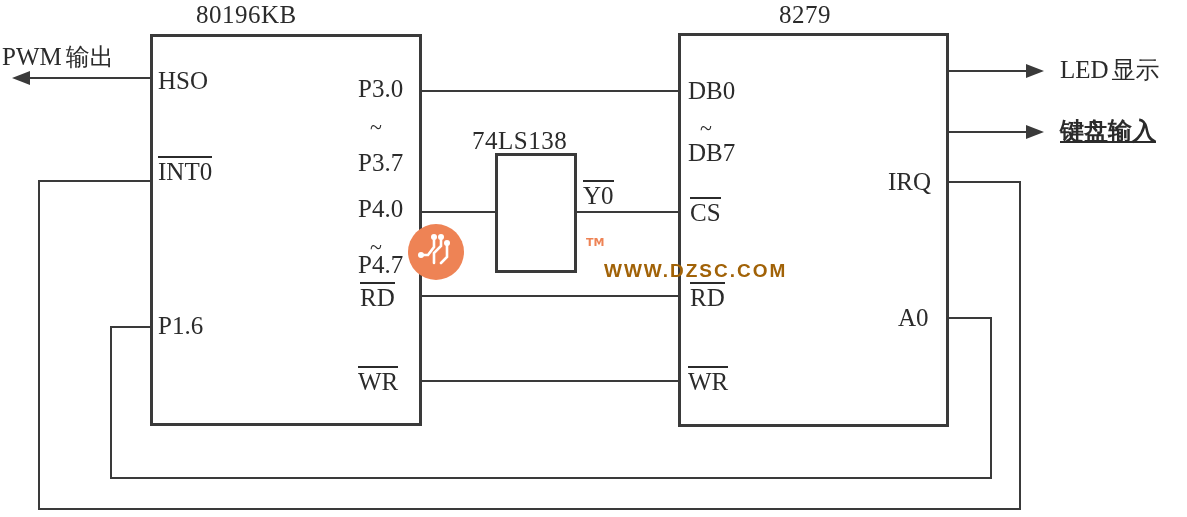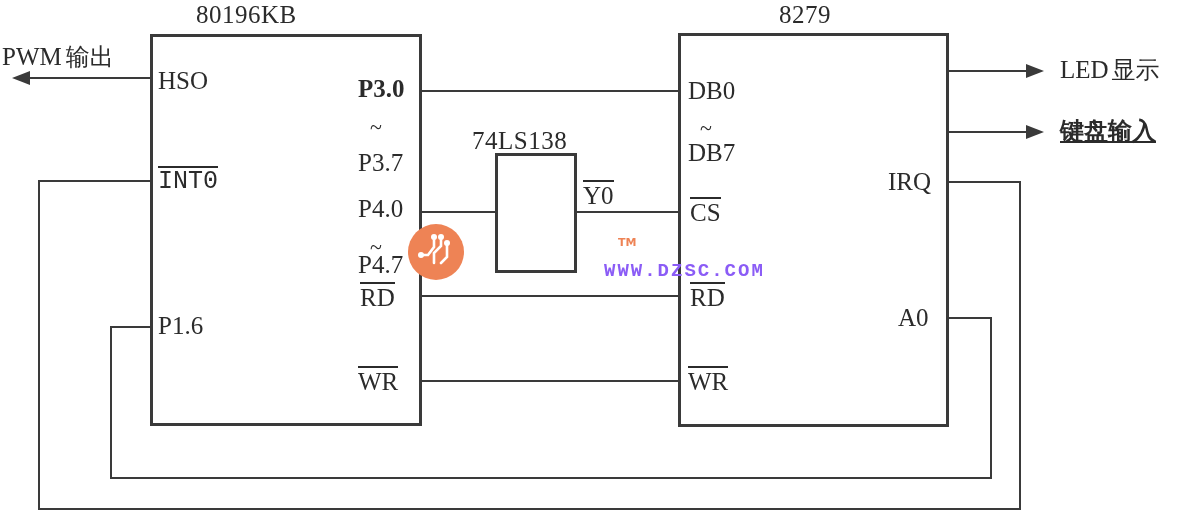--- a/index.html
+++ b/index.html
@@ -23,42 +23,42 @@
   
   .arrow-l,.arrow-r{position:absolute;width:0;height:0;}
   .arrow-l{border-top:7px solid transparent;border-bottom:7px solid transparent;border-right:18px solid #3a3a3a;}
   .arrow-r{border-top:7px solid transparent;border-bottom:7px solid transparent;border-left:18px solid #3a3a3a;}
 
   
   #wm{position:absolute;left:408px;top:222px;width:430px;height:90px;pointer-events:none;}
   .wm-circle{position:absolute;left:0;top:2px;width:56px;height:56px;border-radius:50%;background:#ee8355;}
   .wm-circle svg{position:absolute;left:9px;top:9px;}
   .wm-main{position:absolute;left:60px;top:0px;font-family:"DejaVu Sans",sans-serif;font-size:40px;font-weight:bold;color:#ee8355;letter-spacing:-1px;}
-  .wm-sub{position:absolute;left:196px;top:38px;font-family:Liberation Mono, monospace;font-size:19px;font-weight:bold;color:#8b5cf6;letter-spacing:2px;}
+  .wm-sub{position:absolute;left:196px;top:38px;font-family:Liberation Sans, sans-serif;font-size:19px;font-weight:bold;color:#a16207;letter-spacing:2px;}
   .wm-bot{position:absolute;left:2px;top:61px;font-family:"DejaVu Sans",sans-serif;font-size:23px;font-weight:bold;color:#f0a183;letter-spacing:9px;}
-  .wm-tm{position:absolute;left:178px;top:14px;font-family:"DejaVu Sans",sans-serif;font-size:11px;font-weight:bold;color:#ee8355;margin-left:32px;}
+  .wm-tm{position:absolute;left:178px;top:14px;font-family:"DejaVu Sans",sans-serif;font-size:11px;font-weight:bold;color:#ee8355;}
 </style>
 </head>
 <body>
 
 <div id="stage">
 
   <div class="lbl chip-title" style="left:196px;top:2px;">80196KB</div>
   <div class="lbl chip-title" style="left:472px;top:128px;">74LS138</div>
   <div class="lbl chip-title" style="left:779px;top:2px;">8279</div>
 
   <div class="box" style="left:150px;top:34px;width:272px;height:392px;"></div>
   <div class="box" style="left:495px;top:153px;width:82px;height:120px;border-width:3px;"></div>
   <div class="box" style="left:678px;top:33px;width:271px;height:394px;"></div>
 
   <div class="lbl pin" style="left:158px;top:68px;">HSO</div>
-  <div class="lbl pin-ov" style="left:158px;top:166px;font-family:Liberation Mono, monospace;">INT0</div>
+  <div class="lbl pin-ov" style="left:158px;top:156px;">INT0</div>
   <div class="lbl pin" style="left:158px;top:313px;">P1.6</div>
 
-  <div class="lbl pin" style="left:358px;top:76px;font-weight:bold;">P3.0</div>
+  <div class="lbl pin" style="left:358px;top:76px;">P3.0</div>
   <div class="lbl tilde" style="left:370px;top:116px;">~</div>
   <div class="lbl pin" style="left:358px;top:150px;">P3.7</div>
   <div class="lbl pin" style="left:358px;top:196px;">P4.0</div>
   <div class="lbl tilde" style="left:370px;top:236px;">~</div>
   <div class="lbl pin" style="left:358px;top:252px;">P4.7</div>
   <div class="lbl pin-ov" style="left:360px;top:282px;">RD</div>
   <div class="lbl pin-ov" style="left:358px;top:366px;">WR</div>
 
   <div class="lbl pin-ov" style="left:583px;top:180px;">Y0</div>
 

